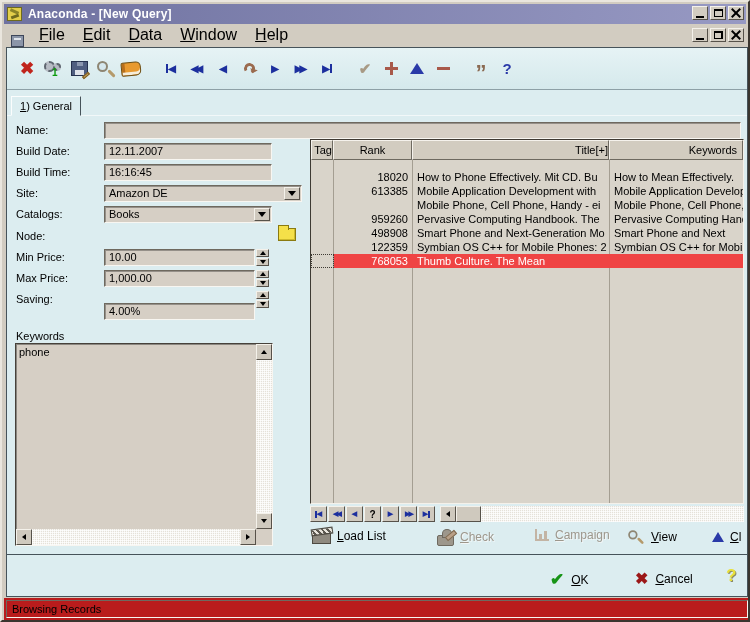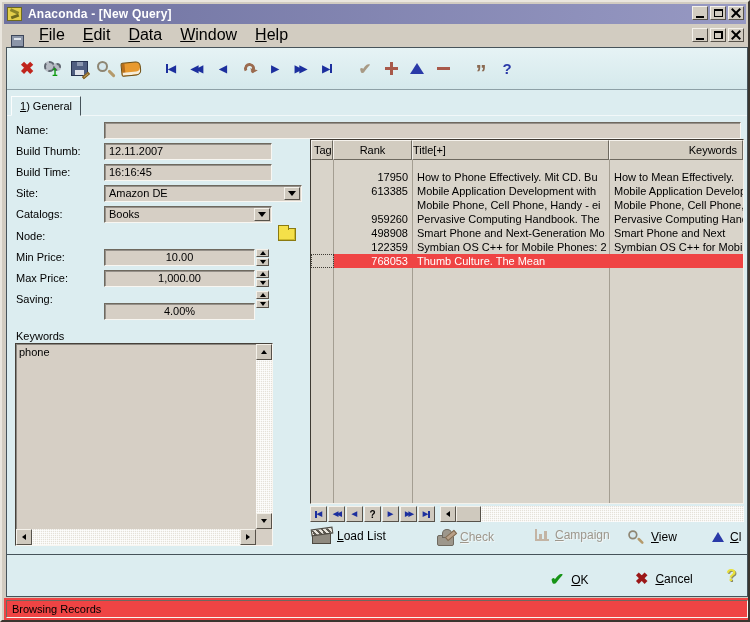--- a/index.html
+++ b/index.html
@@ -73,21 +73,21 @@
   .page{position:absolute;left:0;top:43px;right:0;bottom:0;}
   .tab{position:absolute;left:4px;top:5px;width:70px;height:20px;background:#dcedf0;
     border:1px solid;border-color:#fbfdfd #46535a #dcedf0 #fbfdfd;z-index:2;
     display:flex;align-items:center;justify-content:center;font-size:11px;}
   .tabline{position:absolute;left:0;top:24px;right:0;height:1px;background:#f2f8f9;z-index:1;}
   .flabel{position:absolute;left:9px;white-space:nowrap;}
   .field{position:absolute;height:17px;background:#d6cfc5;
     border:1px solid;border-color:#6e695f #f8f6f1 #f8f6f1 #6e695f;
     box-shadow:inset 1px 1px 0 rgba(0,0,0,.30);
     line-height:15px;padding:0 4px;white-space:nowrap;overflow:hidden;}
-  .num{text-align:center;}
+  .num{text-align:left;}
   .combo-btn{position:absolute;right:1px;top:1px;width:16px;height:13px;background:#cfc9be;
     border:1px solid;border-color:#f4f1ea #57524a #57524a #f4f1ea;display:flex;align-items:center;justify-content:center;}
   .t-down{width:0;height:0;border-left:4px solid transparent;border-right:4px solid transparent;border-top:5px solid #000;}
   .t-up{width:0;height:0;border-left:4px solid transparent;border-right:4px solid transparent;border-bottom:5px solid #000;}
   .t-down.sm{border-left-width:3px;border-right-width:3px;border-top-width:4px;}
   .t-up.sm{border-left-width:3px;border-right-width:3px;border-bottom-width:4px;}
   .t-left{width:0;height:0;border-top:3px solid transparent;border-bottom:3px solid transparent;border-right:4px solid #000;}
   .t-right{width:0;height:0;border-top:3px solid transparent;border-bottom:3px solid transparent;border-left:4px solid #000;}
   .spinner{position:absolute;width:13px;height:17px;}
   .spin-half{width:13px;height:8px;background:#cfc9be;border:1px solid;border-color:#f4f1ea #57524a #57524a #f4f1ea;
@@ -108,24 +108,24 @@
   .memo-vscroll .trk{position:absolute;top:16px;bottom:16px;left:0;right:0;}
   .memo-hscroll{position:absolute;left:0;bottom:0;right:16px;height:16px;}
   .memo-hscroll .lf{position:absolute;left:0;top:0;width:16px;height:16px;}
   .memo-hscroll .rt{position:absolute;right:0;top:0;width:16px;height:16px;}
   .memo-hscroll .trk{position:absolute;left:16px;right:16px;top:0;bottom:0;}
   
   .grid{position:absolute;left:303px;top:48px;width:434px;height:365px;background:#d9d4ca;
     border:1px solid;border-color:#3e3a33 #f4f1ea #f4f1ea #3e3a33;overflow:hidden;}
   .ghead{position:absolute;left:0;top:0;right:0;height:20px;display:flex;}
   .gh{background:#d2ccc0;border:1px solid;border-color:#f5f2ec #6e6a60 #6e6a60 #f5f2ec;
-    line-height:18px;white-space:nowrap;overflow:hidden;flex:0 0 auto;}
+    line-height:18px;white-space:nowrap;overflow:hidden;flex:0 0 auto;text-align:right;}
   .gh.c-tag{width:22px;padding-left:2px;}
   .gh.c-rank{width:79px;text-align:center;}
-  .gh.c-title{width:197px;text-align:left;}
+  .gh.c-title{width:197px;text-align:right;}
   .gh.c-kw{flex:1 1 auto;text-align:right;padding-right:5px;}
   .gbody{position:absolute;left:0;top:20px;right:0;bottom:0;}
   .vline{position:absolute;top:0;bottom:0;width:1px;background:#a49e92;}
   .grows{position:absolute;left:0;top:10px;right:0;}
   .grow{display:flex;height:14px;line-height:14px;position:relative;}
   .cell{white-space:nowrap;overflow:hidden;flex:0 0 auto;}
   .cell.c-tag{width:23px;}
   .cell.c-rank{width:79px;text-align:right;padding-right:5px;}
   .cell.c-title{width:197px;padding-left:4px;}
   .cell.c-kw{flex:1 1 auto;padding-left:4px;}
@@ -160,21 +160,21 @@
   .campaign-icon::after{content:'';position:absolute;left:7px;bottom:0;width:3px;height:8px;background:#c3b4a4;}
   .mag-sm{transform:scale(.85);}
   .tri-close{width:0;height:0;border-left:6px solid transparent;border-right:6px solid transparent;border-bottom:10px solid #2a3aa8;}
   
   .okrow{position:absolute;left:0;top:470px;right:0;height:32px;}
   .dlgbtn{position:absolute;display:flex;align-items:center;cursor:default;font-size:12px;}
   .ok-check{color:#169416;font-size:17px;font-weight:bold;margin-right:7px;}
   .cancel-x{color:#9b1717;font-size:16px;font-weight:bold;margin-right:7px;}
   .help-q{color:#e8e03a;font-size:17px;font-weight:bold;text-shadow:1px 1px 0 #8a8a6a;}
   
-  .statusbar{position:absolute;left:2px;top:596px;width:746px;height:22px;background:#ef4444;padding:2px;}
+  .statusbar{position:absolute;left:2px;top:596px;width:746px;height:22px;background:#b91c1c;padding:2px;}
   .statuspanel{height:18px;border:1px solid;border-color:#6e695f #f8f6f1 #f8f6f1 #6e695f;
     line-height:16px;padding-left:5px;}
   u{text-underline-offset:1px;}
 </style>
 </head>
 <body>
 
 <div class="window">
 
   <div class="titlebar">
@@ -286,21 +286,21 @@
         </span>
     </div>
 
     <div class="page">
       <div class="tab"><u>1</u>) General</div>
       <div class="tabline"></div>
 
       <span class="flabel" style="top:33px">Name:</span>
       <div class="field" style="left:97px;top:31px;width:637px"></div>
 
-      <span class="flabel" style="top:54px">Build Thumb:</span>
+      <span class="flabel" style="top:54px">Build Date:</span>
       <div class="field" style="left:97px;top:52px;width:168px">12.11.2007</div>
 
       <span class="flabel" style="top:75px">Build Time:</span>
       <div class="field" style="left:97px;top:73px;width:168px">16:16:45</div>
 
       <span class="flabel" style="top:96px">Site:</span>
       <div class="field" style="left:97px;top:94px;width:198px">
         <span>Amazon DE</span>
         <span class="combo-btn">
             <span class="t-down"></span>
@@ -381,21 +381,21 @@
           <div class="gh c-title">Title[+]</div>
           <div class="gh c-kw">Keywords</div>
         </div>
         <div class="gbody">
           <span class="vline" style="left:22px"></span>
           <span class="vline" style="left:101px"></span>
           <span class="vline" style="left:298px"></span>
           <div class="grows">
             <div class="grow">
               <div class="cell c-tag"></div>
-              <div class="cell c-rank">17950</div>
+              <div class="cell c-rank">18020</div>
               <div class="cell c-title">How to Phone Effectively. Mit CD. Bu</div>
               <div class="cell c-kw">How to Mean Effectively.</div>
             </div>
             <div class="grow">
               <div class="cell c-tag"></div>
               <div class="cell c-rank">613385</div>
               <div class="cell c-title">Mobile Application Development with</div>
               <div class="cell c-kw">Mobile Application Develop</div>
             </div>
             <div class="grow">

